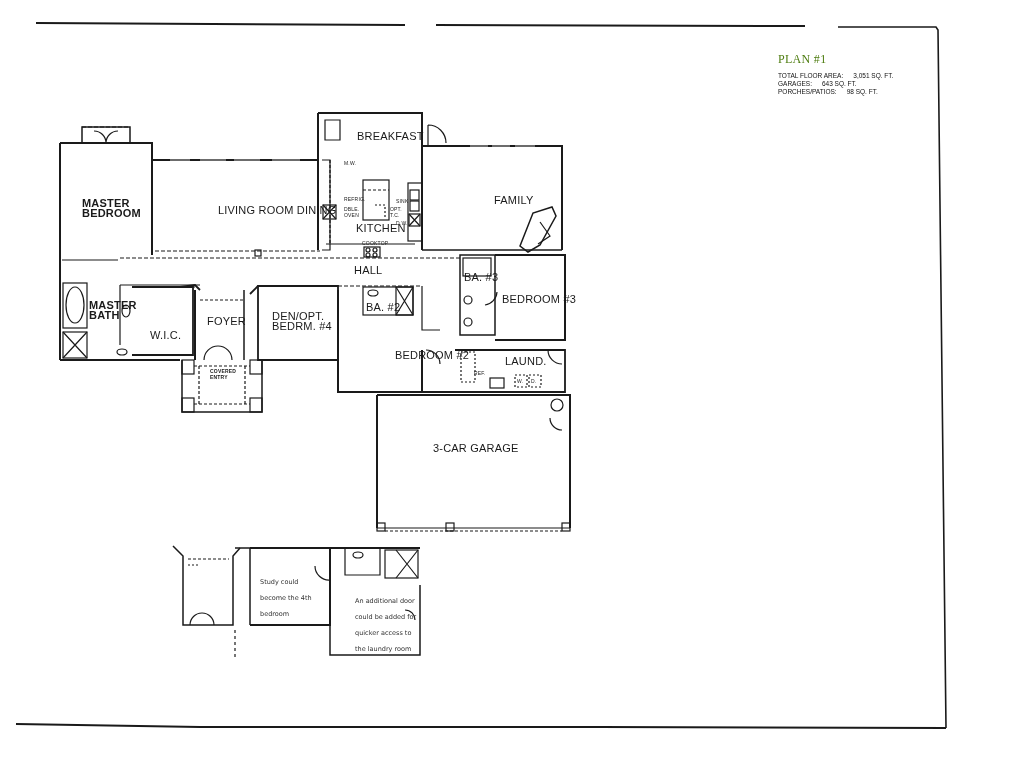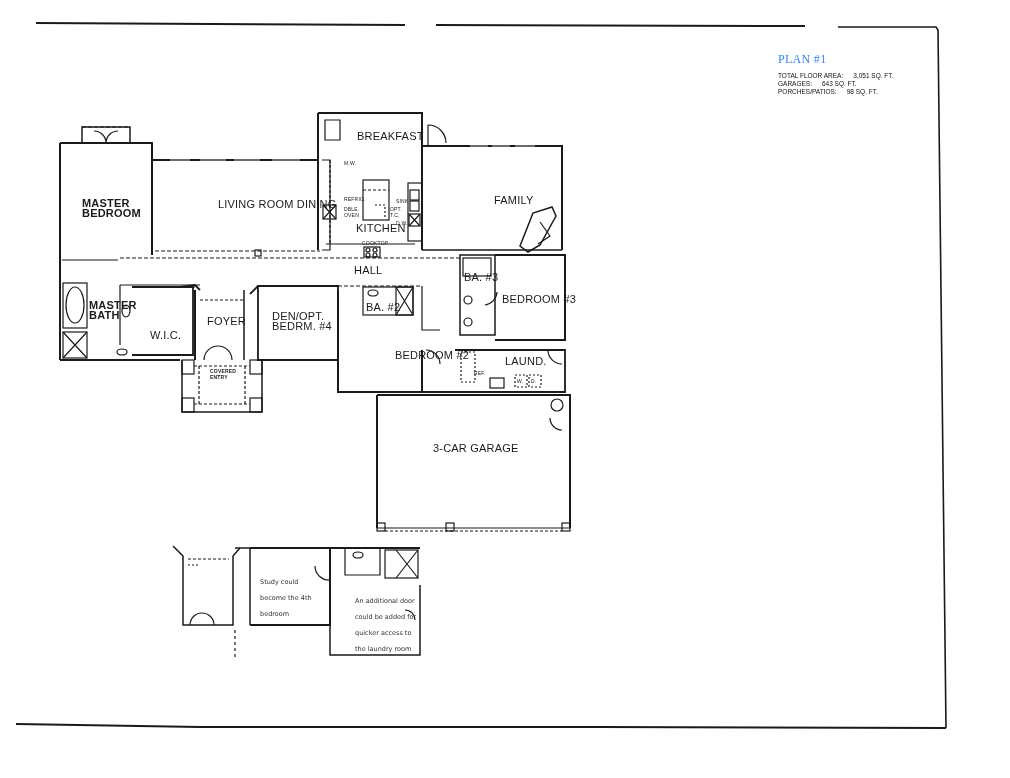--- a/index.html
+++ b/index.html
@@ -2,21 +2,21 @@
 <html><head>
 <meta charset="utf-8">
 <style>
   html, body { margin: 0; padding: 0; background: #ffffff; }
   body { width: 1010px; height: 778px; position: relative; overflow: hidden; font-family: "Liberation Sans", sans-serif; color: #1a1a1a; }
   svg { position: absolute; left: 0; top: 0; }
   .lbl { position: absolute; font-family: "Liberation Sans", sans-serif; font-size: 11px; letter-spacing: 0.2px; text-transform: uppercase; white-space: nowrap; line-height: 10px; color: #1a1a1a; }
   .lbl.sm { font-size: 5px; line-height: 6px; }
   .lbl.ctr { text-align: left; font-weight: bold; }
   .note { position: absolute; font-family: "DejaVu Sans", sans-serif; font-size: 6.5px; line-height: 16px; color: #333; white-space: normal; }
-  .plan-title { position: absolute; left: 778px; top: 52px; font-family: "Liberation Serif", serif; font-size: 12px; color: #3b82f6; letter-spacing: 0.3px; }
+  .plan-title { position: absolute; left: 778px; top: 52px; font-family: "Liberation Serif", serif; font-size: 12px; color: #4d7c0f; letter-spacing: 0.3px; }
   .stats { position: absolute; left: 778px; top: 72px; font-size: 6.5px; line-height: 8px; color: #111; text-transform: uppercase; }
   .stats div { white-space: nowrap; }
   .stats .v { margin-left: 10px; }
 </style>
 </head>
 <body>
 
 <svg width="1010" height="778" viewBox="0 0 1010 778">
   <g fill="none" stroke="#1a1a1a" stroke-width="1.2">
 
@@ -160,21 +160,21 @@
 <div class="stats">
   <div><span>TOTAL FLOOR AREA:</span><span class="v">3,051 SQ. FT.</span></div>
   <div><span>GARAGES:</span><span class="v">643 SQ. FT.</span></div>
   <div><span>PORCHES/PATIOS:</span><span class="v">98 SQ. FT.</span></div>
 </div>
 
 <div class="lbl ctr" style="left:82px; top:198px;">
   <div>MASTER</div>
   <div>BEDROOM</div>
 </div>
-<div class="lbl" style="left:198px; top:199px;padding-left:20px;">LIVING ROOM  DINING</div>
+<div class="lbl" style="left:198px; top:205px;padding-left:20px;">LIVING ROOM  DINING</div>
 <div class="lbl" style="left:357px; top:131px;">BREAKFAST</div>
 <div class="lbl" style="left:356px; top:223px;text-align:center;">KITCHEN</div>
 <div class="lbl" style="left:466px; top:195px;padding-left:28px;">FAMILY</div>
 <div class="lbl" style="left:354px; top:265px;">HALL</div>
 <div class="lbl ctr" style="left:89px; top:300px;">
   <div>MASTER</div>
   <div>BATH</div>
 </div>
 <div class="lbl" style="left:150px; top:330px;">W.I.C.</div>
 <div class="lbl" style="left:207px; top:316px;">FOYER</div>

